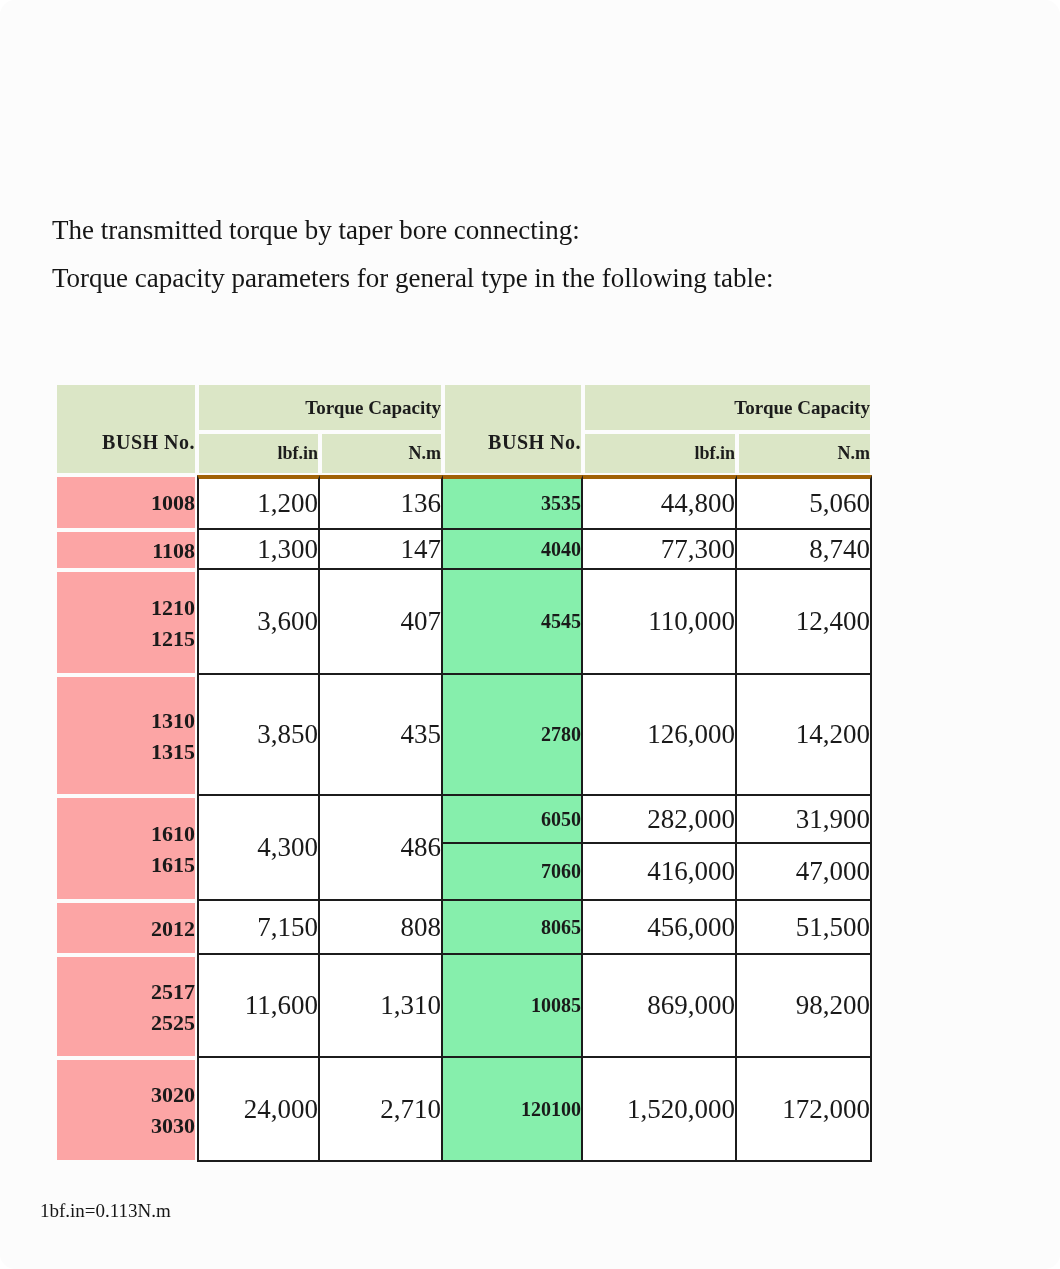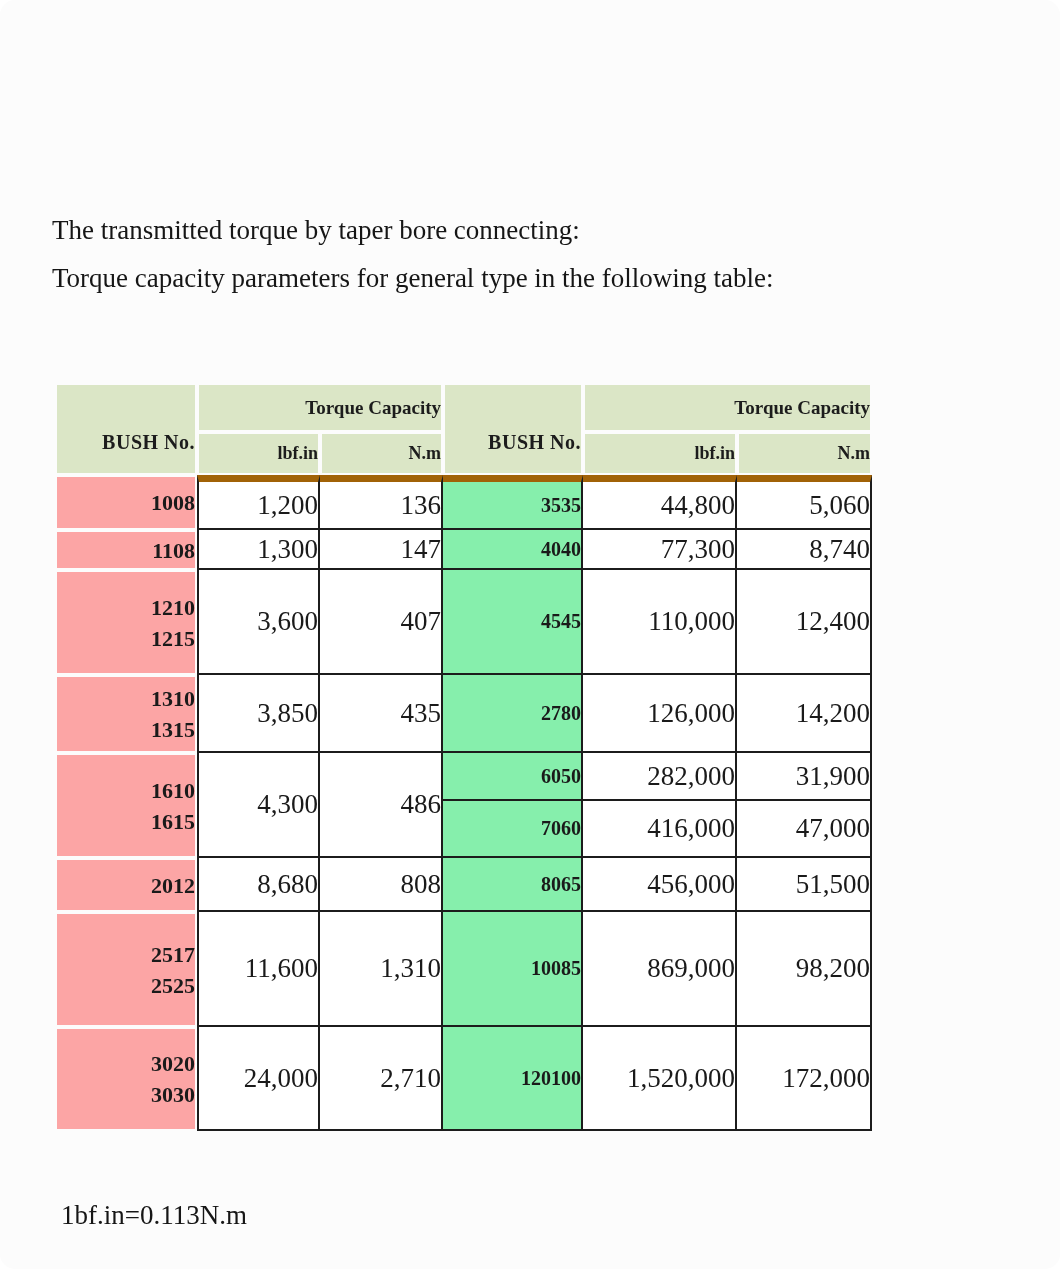--- a/index.html
+++ b/index.html
@@ -65,26 +65,26 @@
   }
   
   .bushR {
     background: #86efac;
     border-right: 2px solid #1c1c1c;
     border-bottom: 2px solid #1c1c1c;
     font-size: 20px;
     font-weight: bold;
   }
   .bl { border-left: 2px solid #1c1c1c; }
-  .bt { border-top: 7px solid #a16207; }
+  .bt { border-top: 4px solid #a16207; }
   .footnote {
     position: absolute;
-    left: 61px;
+    left: 40px;
     top: 1200px;
-    font-size: 27px;
+    font-size: 19px;
     color: #161616;
   }
 </style>
 </head>
 <body>
 
 <div class="page">
 
   <div class="title-block">
     <div>The transmitted torque by taper bore connecting:</div>
@@ -136,21 +136,21 @@
     <tr style="height:105px">
       <td class="bushL">1210
 1215</td>
       <td class="d bl">3,600</td>
       <td class="d">407</td>
       <td class="bushR">4545</td>
       <td class="d">110,000</td>
       <td class="d">12,400</td>
     </tr>
 
-    <tr style="height:78px">
+    <tr style="height:121px">
       <td class="bushL">1310
 1315</td>
       <td class="d bl">3,850</td>
       <td class="d">435</td>
       <td class="bushR">2780</td>
       <td class="d">126,000</td>
       <td class="d">14,200</td>
     </tr>
 
     <tr style="height:48px">
@@ -163,28 +163,28 @@
       <td class="d">31,900</td>
     </tr>
     <tr style="height:57px">
       <td class="bushR">7060</td>
       <td class="d">416,000</td>
       <td class="d">47,000</td>
     </tr>
 
     <tr style="height:54px">
       <td class="bushL">2012</td>
-      <td class="d bl">8,680</td>
+      <td class="d bl">7,150</td>
       <td class="d">808</td>
       <td class="bushR">8065</td>
       <td class="d">456,000</td>
       <td class="d">51,500</td>
     </tr>
 
-    <tr style="height:115px">
+    <tr style="height:103px">
       <td class="bushL">2517
 2525</td>
       <td class="d bl">11,600</td>
       <td class="d">1,310</td>
       <td class="bushR">10085</td>
       <td class="d">869,000</td>
       <td class="d">98,200</td>
     </tr>
 
     <tr style="height:104px">

